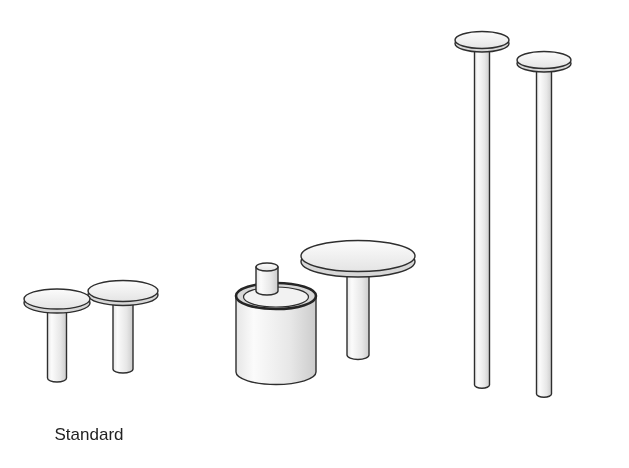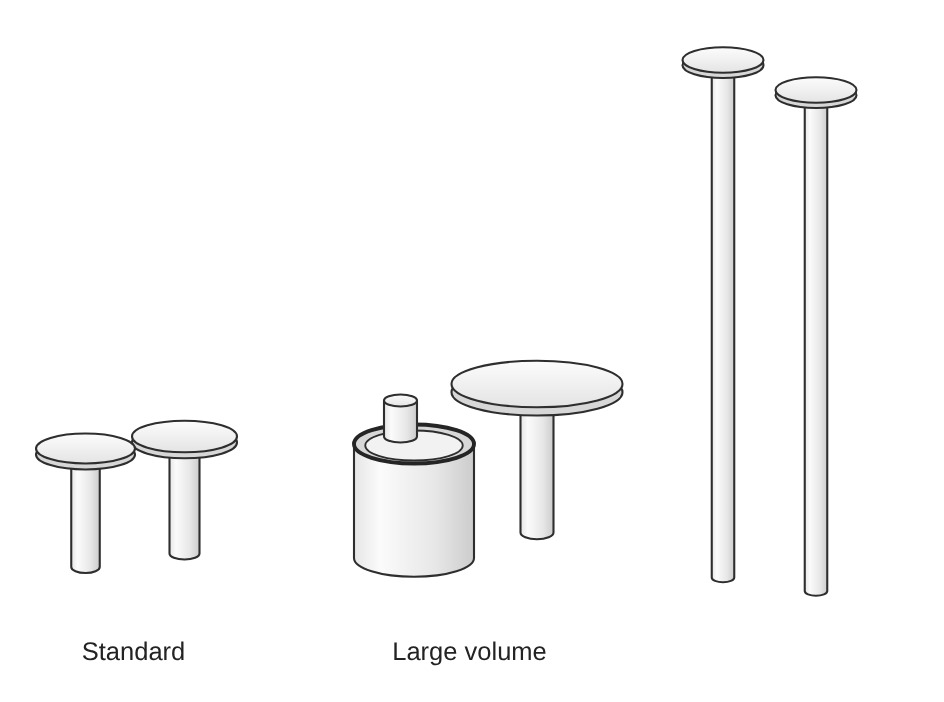--- a/index.html
+++ b/index.html
@@ -106,16 +106,15 @@
       <g>
         <path class="ln" d="M 536.5,63 L 536.5,394 A 7.5,3.2 0 0 0 551.5,394 L 551.5,63 Z" fill="url(#gStem)"></path>
         <ellipse class="ln" cx="544" cy="63.5" rx="27" ry="8.5" fill="#d7d7d7"></ellipse>
         <ellipse class="ln" cx="544" cy="60" rx="27" ry="8.5" fill="url(#gDisc)"></ellipse>
       </g>
     </g>
   </svg>
 
   <div class="caption" style="left:89px">Standard</div>
 
-  <div class="caption" style="left:313px">Large volume</div>
 
 
 </div>
 
 </body></html>

